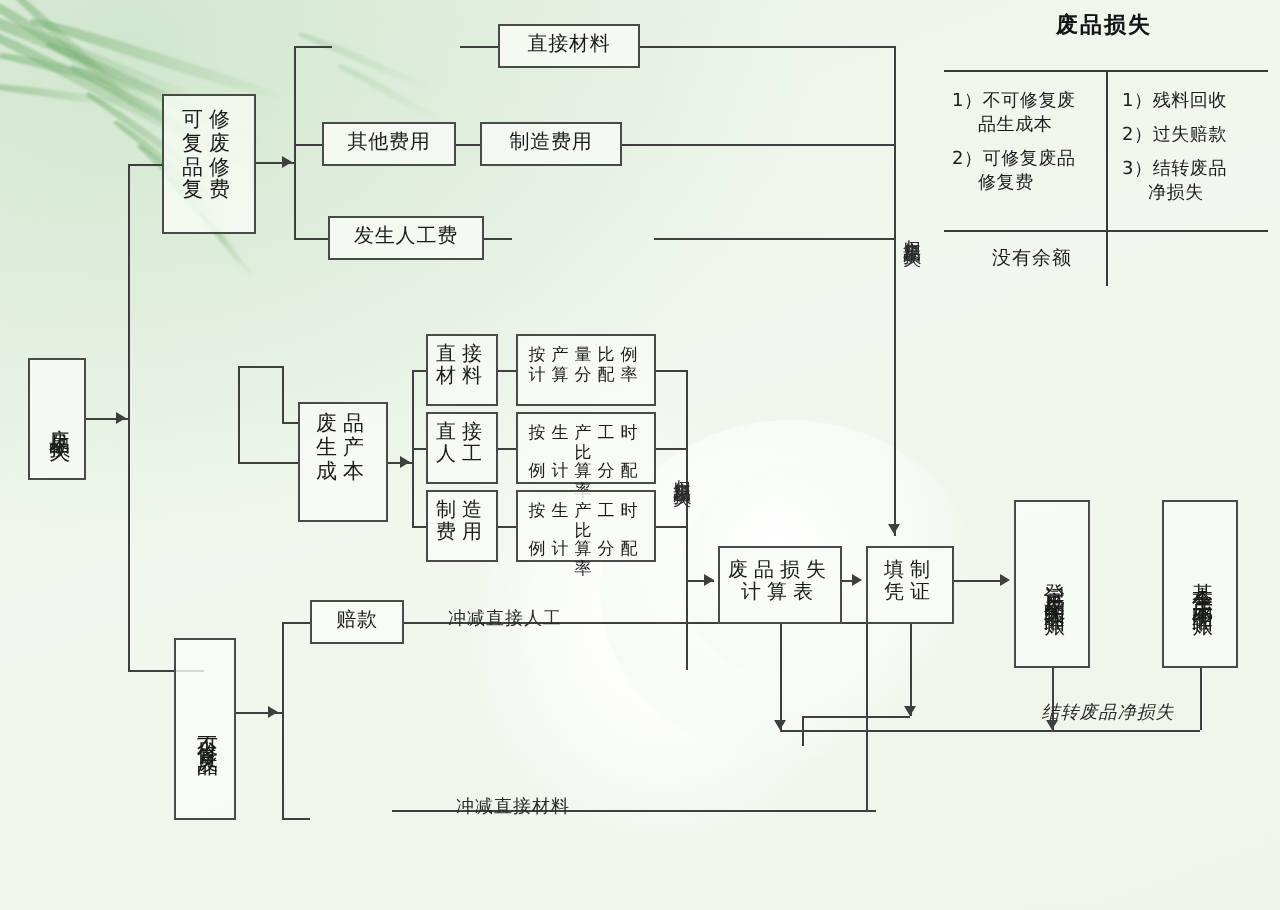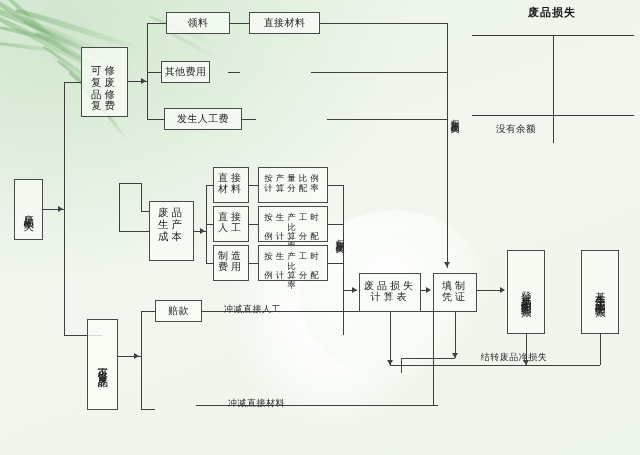--- a/index.html
+++ b/index.html
@@ -22,21 +22,21 @@
         border-radius:60% 0 60% 0;transform-origin:0 50%;filter:blur(.4px);}
   .flower{position:absolute;border-radius:50%;background:radial-gradient(circle at 40% 38%,#ffffff 0%,#f6fbf4 55%,rgba(240,248,238,0) 72%);}
   
   .box{
     position:absolute;box-sizing:border-box;
     border:1px solid #4a4a4a;background:rgba(246,251,244,.82);
     color:#1b1b1b;display:flex;align-items:center;justify-content:center;
     text-align:center;line-height:1.12;font-size:10px;letter-spacing:.4px;
   }
   .box.v{writing-mode:vertical-rl;text-orientation:upright;letter-spacing:2px;line-height:1.1;}
-  .box.g2{display:block;padding-top:17px;}
+  .box.g2{display:block;padding-top:7px;}
   .box.g2 .r{display:block;letter-spacing:3px;}
   .ln{position:absolute;background:#3f3f3f;}
   .ln.h{height:1px;}
   .ln.v{width:1px;}
   .arw{position:absolute;width:0;height:0;}
   .arw.r{border-left:5px solid #3f3f3f;border-top:3.5px solid transparent;border-bottom:3.5px solid transparent;}
   .arw.d{border-top:5px solid #3f3f3f;border-left:3.5px solid transparent;border-right:3.5px solid transparent;}
   .lbl{position:absolute;font-size:9px;color:#2a2a2a;white-space:nowrap;letter-spacing:.5px;}
   .lbl.v{writing-mode:vertical-rl;text-orientation:upright;letter-spacing:1px;white-space:normal;}
   .lbl.c{text-align:center;}
@@ -75,24 +75,24 @@
   <div class="flower" style="left:300px;top:210px;width:190px;height:170px;opacity:.95;"></div>
   <div class="flower" style="left:340px;top:232px;width:120px;height:110px;opacity:.9;"></div>
 
   <div class="box g2" style="left:81px;top:47px;width:47px;height:70px;font-size:10.5px;">
     <span class="r">可修</span>
     <span class="r">复废</span>
     <span class="r">品修</span>
     <span class="r">复费</span>
   </div>
 
-  <div class="box" style="left:166px;top:12px;width:64px;height:22px;">领料</div>
   <div class="box" style="left:249px;top:12px;width:71px;height:22px;">直接材料</div>
 
-  <div class="box" style="left:161px;top:61px;width:49px;height:22px;">其他费用</div>
+  <div class="box" style="left:161px;top:61px;width:67px;height:22px;">其他费用</div>
+  <div class="box" style="left:240px;top:61px;width:71px;height:22px;">制造费用</div>
 
   <div class="box" style="left:164px;top:108px;width:78px;height:22px;">发生人工费</div>
 
   <div class="ln h" style="left:128px;top:81px;width:19px;"></div>
   <div class="arw r" style="left:141px;top:77.5px;"></div>
   <div class="ln v" style="left:147px;top:23px;height:96px;"></div>
   <div class="ln h" style="left:147px;top:23px;width:19px;"></div>
   <div class="ln h" style="left:147px;top:72px;width:14px;"></div>
   <div class="ln h" style="left:147px;top:119px;width:17px;"></div>
 
@@ -106,21 +106,43 @@
   <div class="ln v" style="left:447px;top:23px;height:245px;"></div>
   <div class="lbl v" style="left:448px;top:112px;height:95px;font-size:9px;">归集废品损失</div>
   <div class="arw d" style="left:443.5px;top:262px;"></div>
 
   <div class="tacct" style="left:466px;top:5px;width:172px;height:140px;">
     <div class="ttl" style="top:0px;">废品损失</div>
     <div class="tline" style="left:6px;top:30px;width:162px;height:1px;"></div>
     <div class="tline" style="left:87px;top:30px;width:1px;height:108px;"></div>
     <div class="tline" style="left:6px;top:110px;width:162px;height:1px;"></div>
 
-
+    <div class="tcol" style="left:10px;top:40px;width:76px;">
+      <div class="it">
+        <span>1）</span><span>不可修复废</span>
+        <span class="sub">品生成本</span>
+      </div>
+      <div class="it">
+        <span>2）</span><span>可修复废品</span>
+        <span class="sub">修复费</span>
+      </div>
+    </div>
+
+    <div class="tcol" style="left:95px;top:40px;width:74px;">
+      <div class="it">
+        <span>1）</span><span>残料回收</span>
+      </div>
+      <div class="it">
+        <span>2）</span><span>过失赔款</span>
+      </div>
+      <div class="it">
+        <span>3）</span><span>结转废品</span>
+        <span class="sub">净损失</span>
+      </div>
+    </div>
 
     <div class="nobal" style="left:30px;top:118px;">没有余额</div>
   </div>
 
   <div class="box v" style="left:14px;top:179px;width:29px;height:61px;font-size:10.5px;">废品损失</div>
 
   <div class="ln h" style="left:43px;top:209px;width:21px;"></div>
   <div class="arw r" style="left:58px;top:205.5px;"></div>
   <div class="ln v" style="left:64px;top:82px;height:253px;"></div>
   <div class="ln h" style="left:64px;top:82px;width:17px;"></div>
@@ -220,17 +242,17 @@
   <div class="ln v" style="left:455px;top:312px;height:46px;"></div>
   <div class="ln v" style="left:526px;top:334px;height:31px;"></div>
   <div class="ln v" style="left:600px;top:334px;height:31px;"></div>
   <div class="ln h" style="left:390px;top:365px;width:210px;"></div>
   <div class="arw d" style="left:386.5px;top:360px;"></div>
   <div class="arw d" style="left:451.5px;top:353px;"></div>
   <div class="arw d" style="left:522.5px;top:360px;"></div>
   <div class="ln h" style="left:401px;top:358px;width:54px;"></div>
   <div class="ln v" style="left:401px;top:358px;height:15px;"></div>
 
-  <div class="lbl c" style="left:469px;top:352px;width:90px;line-height:1.3;">
+  <div class="lbl c" style="left:509px;top:352px;width:90px;line-height:1.3;font-style:italic;">
     <span>结转废品净损失</span>
   </div>
 
 </div>
 
 </body></html>

